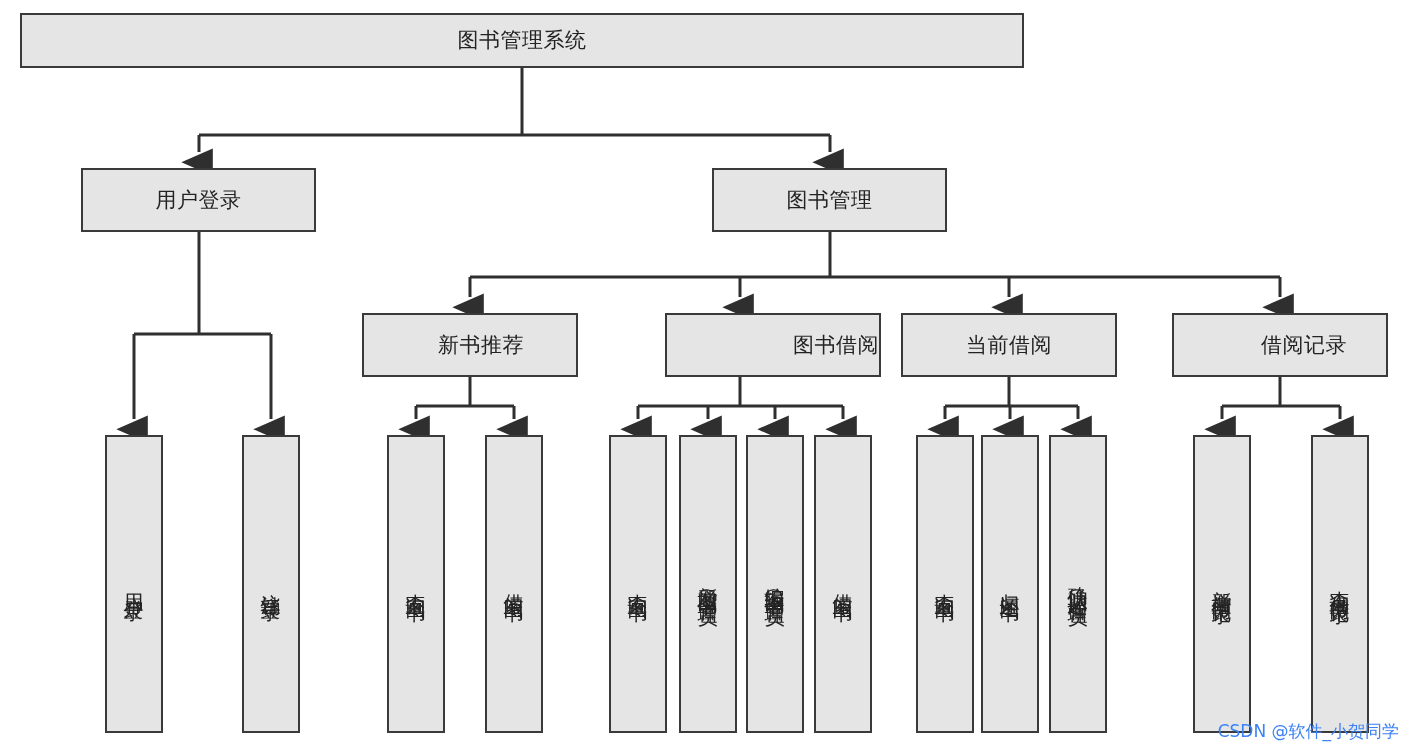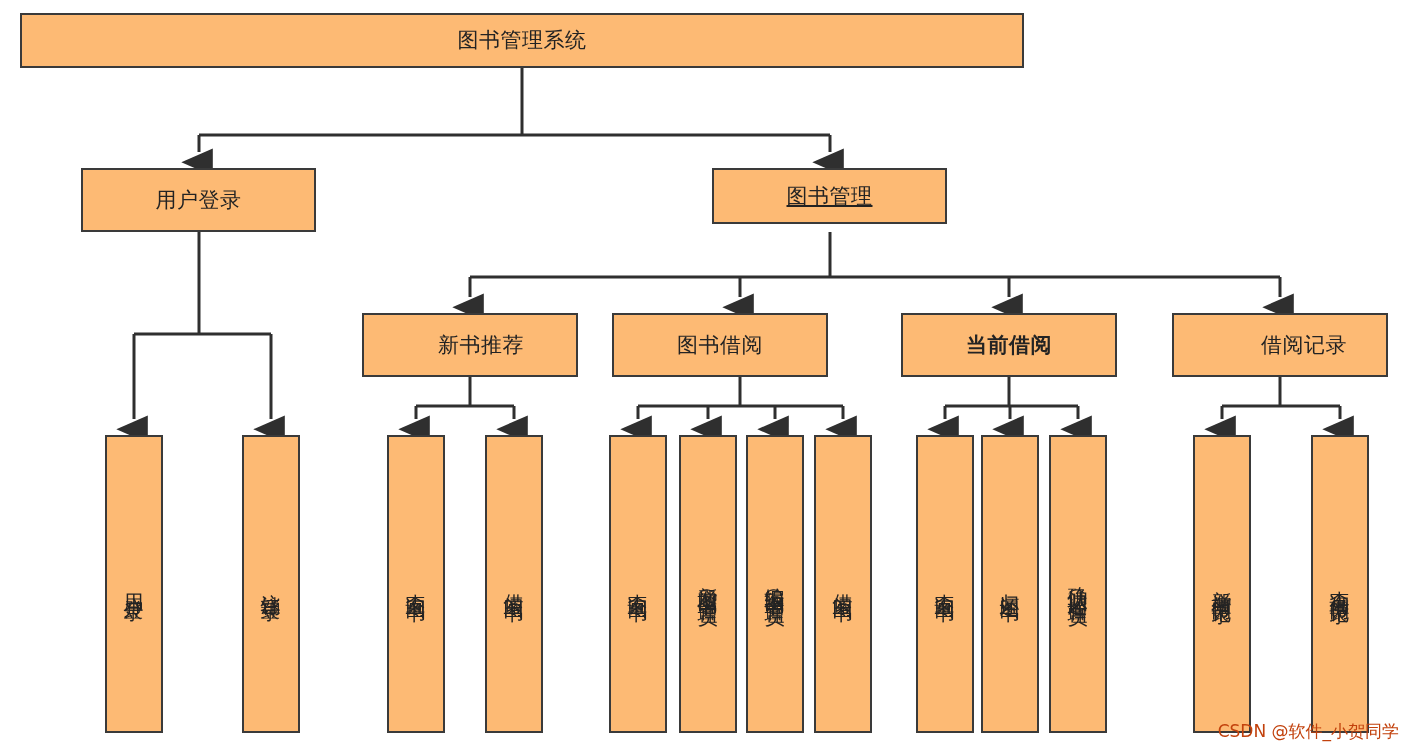--- a/index.html
+++ b/index.html
@@ -21,21 +21,21 @@
     position: absolute;
     left: 0;
     top: 0;
     width: 1405px;
     height: 747px;
     pointer-events: none;
   }
   .node {
     position: absolute;
     box-sizing: border-box;
-    background: #fdba74;
+    background: #e5e5e5;
     border: 2.5px solid #3a3a3a;
     display: flex;
     align-items: center;
     justify-content: center;
     color: #222222;
     z-index: 2;
   }
   .node .lbl {
     display: block;
     text-align: center;
@@ -59,21 +59,21 @@
     line-height: 1.0;
     letter-spacing: 3px;
     white-space: nowrap;
     max-height: 270px;
   }
   .watermark {
     position: absolute;
     right: 6px;
     bottom: 4px;
     font-size: 17px;
-    color: #c2410c;
+    color: #3b82f6;
     z-index: 5;
     white-space: nowrap;
     font-family: "DejaVu Sans", "Liberation Sans", sans-serif;
   }
 </style>
 </head>
 <body>
 
 <div id="canvas">
 
@@ -127,31 +127,31 @@
     </g>
   </svg>
 
   <div class="node h" style="left:20px; top:13px; width:1004px; height:55px;">
     <span class="lbl">图书管理系统</span>
   </div>
 
   <div class="node h" style="left:81px; top:168px; width:235px; height:64px;">
     <span class="lbl">用户登录</span>
   </div>
-  <div class="node h" style="left:712px; top:168px; width:235px; height:56px;text-decoration:underline;">
+  <div class="node h" style="left:712px; top:168px; width:235px; height:64px;">
     <span class="lbl">图书管理</span>
   </div>
 
   <div class="node h" style="left:362px; top:313px; width:216px; height:64px;padding-left:22px;">
     <span class="lbl">新书推荐</span>
   </div>
-  <div class="node h" style="left:612px; top:313px; width:216px; height:64px;">
+  <div class="node h" style="left:665px; top:313px; width:216px; height:64px;justify-content:flex-end;">
     <span class="lbl">图书借阅</span>
   </div>
-  <div class="node h" style="left:901px; top:313px; width:216px; height:64px;font-weight:bold;">
+  <div class="node h" style="left:901px; top:313px; width:216px; height:64px;">
     <span class="lbl">当前借阅</span>
   </div>
   <div class="node h" style="left:1172px; top:313px; width:216px; height:64px;padding-left:48px;">
     <span class="lbl">借阅记录</span>
   </div>
 
   <div class="node v" style="left:105px; top:435px; width:58px; height:298px;">
     <span class="lbl">用户登录</span>
   </div>
   <div class="node v" style="left:242px; top:435px; width:58px; height:298px;">

